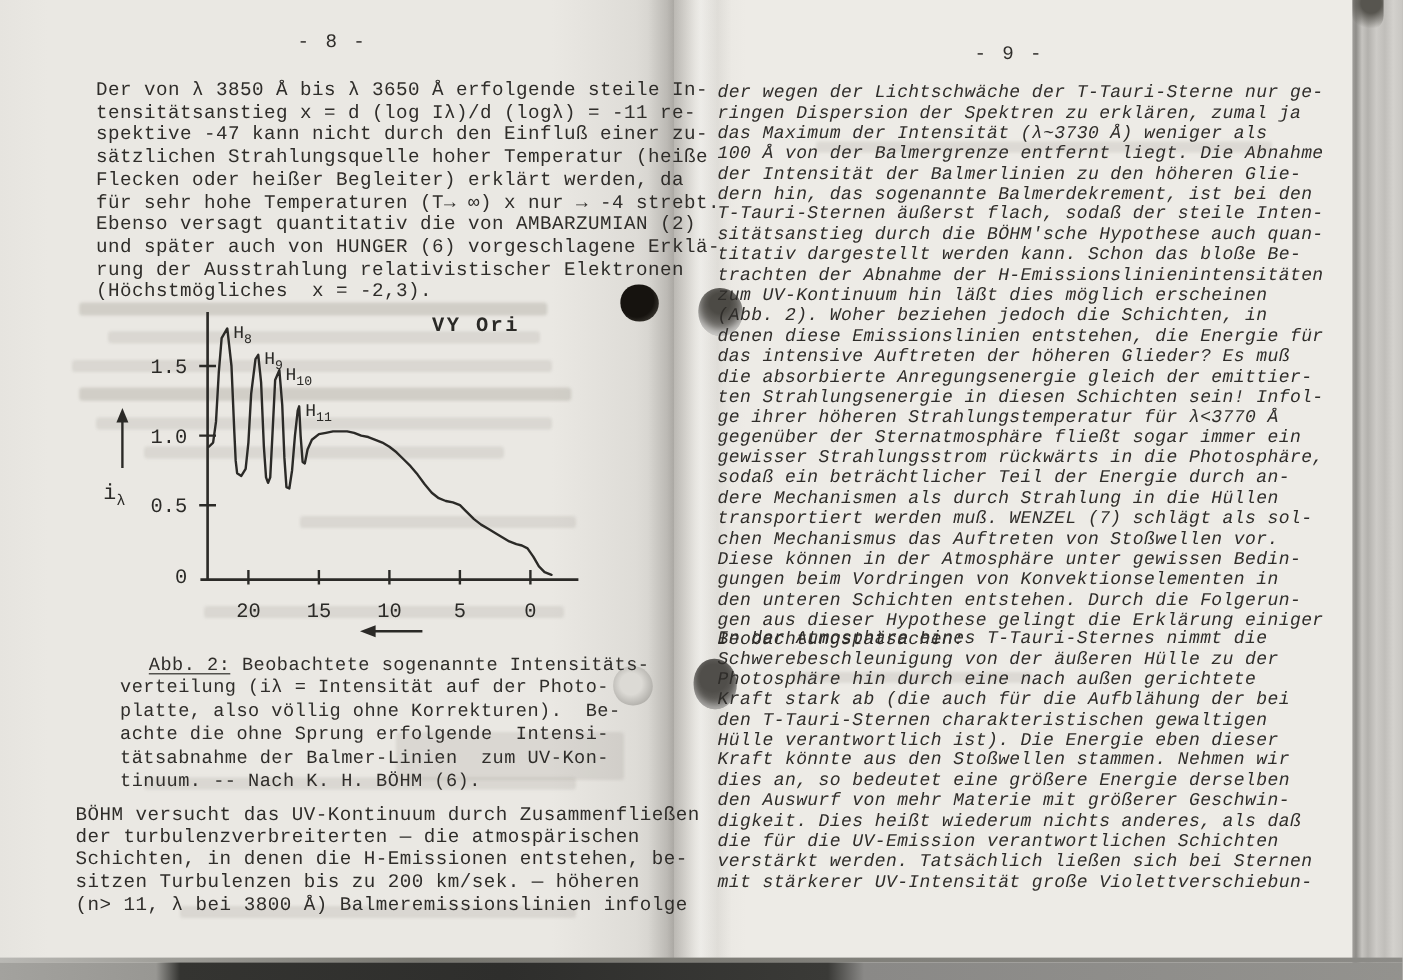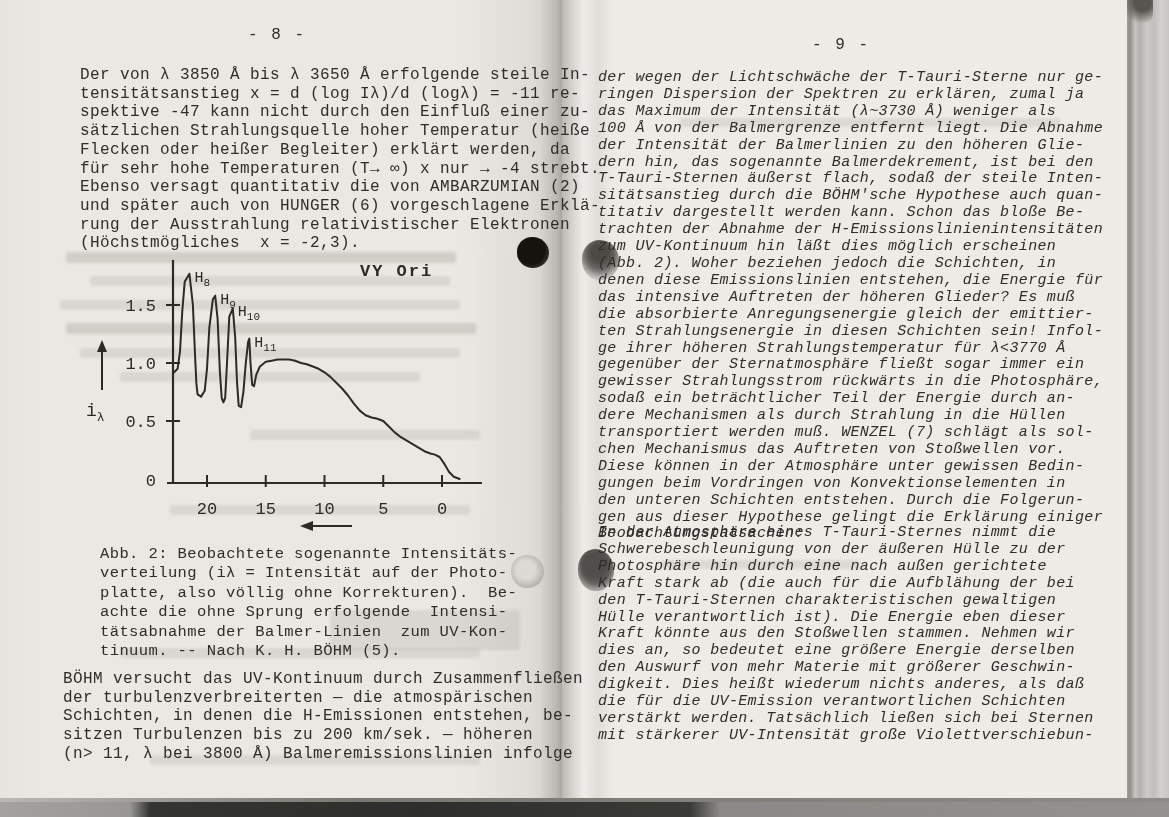--- a/index.html
+++ b/index.html
@@ -28,21 +28,21 @@
   .hole-c{left:511px;top:555px;width:33px;height:33px;
     background:radial-gradient(circle at 45% 45%,#dcdad5 35%,#b0aea9 75%,#c6c4bf 100%);}
   .hole-d{left:578px;top:549px;width:36px;height:42px;
     background:radial-gradient(circle at 46% 38%,#504e4a 35%,#6b6965 70%,#908e89 100%);
     box-shadow:inset 0 -4px 5px rgba(255,255,255,.4);}
   .txt{position:absolute;white-space:pre;color:#2f2d2a;}
   .pnum{font-size:16px;letter-spacing:2px;}
   .p8-body{font-size:16px;line-height:18.7px;letter-spacing:.4px;margin-left:42px;}
   .p8-cap{font-size:15.5px;line-height:19.4px;letter-spacing:.4px;}
   .p9-body{font-size:15px;line-height:16.9px;letter-spacing:.35px;font-style:italic;}
-  .ul{text-underline-offset:3px;}
+  .ul{text-decoration:underline;text-underline-offset:3px;margin-left:24px;}
   .figure{position:absolute;left:50px;top:248px;width:450px;height:300px;}
   .smudge{position:absolute;pointer-events:none;border-radius:3px;
     background:rgba(122,116,104,.14);filter:blur(1.4px);}
   .smudge.dk{background:rgba(110,104,92,.20);}
   svg text{font-family:"Liberation Mono","DejaVu Sans Mono",monospace;fill:#2b2a27;}
 </style>
 </head>
 <body>
 
 <div class="scan">
@@ -120,21 +120,21 @@
         <line x1="258" y1="278" x2="302" y2="278" stroke="#2b2a27" stroke-width="2"></line>
         <polygon points="250,278 263,273 263,283" fill="#2b2a27"></polygon>
       </svg>
   </div>
 
   <div class="txt p8-cap" style="left:100px;top:545px"><span class="ul">Abb. 2:</span><span> Beobachtete sogenannte Intensitäts-</span>
 <span>verteilung (iλ = Intensität auf der Photo-
 platte, also völlig ohne Korrekturen).  Be-
 achte die ohne Sprung erfolgende  Intensi-
 tätsabnahme der Balmer-Linien  zum UV-Kon-
-tinuum. -- Nach K. H. BÖHM (5).</span></div>
+tinuum. -- Nach K. H. BÖHM (6).</span></div>
 
   <div class="txt p8-body" style="left:21px;top:670px">BÖHM versucht das UV-Kontinuum durch Zusammenfließen
 der turbulenzverbreiterten — die atmospärischen
 Schichten, in denen die H-Emissionen entstehen, be-
 sitzen Turbulenzen bis zu 200 km/sek. — höheren
 (n&gt; 11, λ bei 3800 Å) Balmeremissionslinien infolge</div>
 
   <div class="txt pnum" style="left:812px;top:36px">- 9 -</div>
 
   <div class="txt p9-body" style="left:598px;top:70px">der wegen der Lichtschwäche der T-Tauri-Sterne nur ge-

